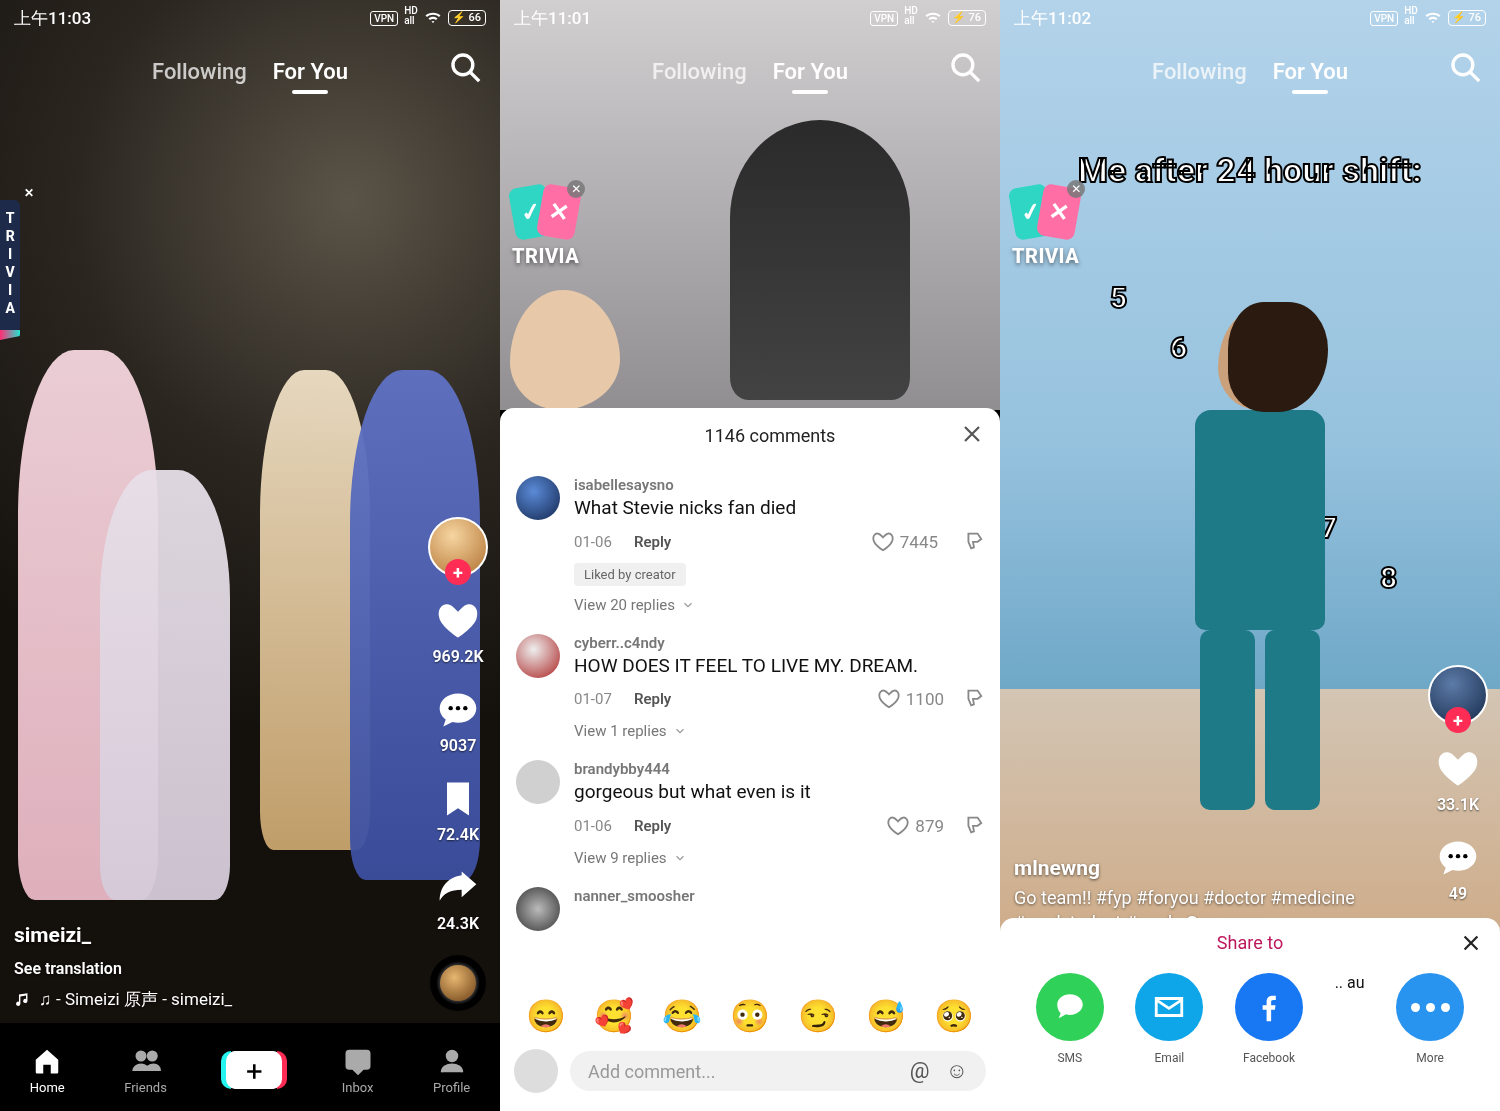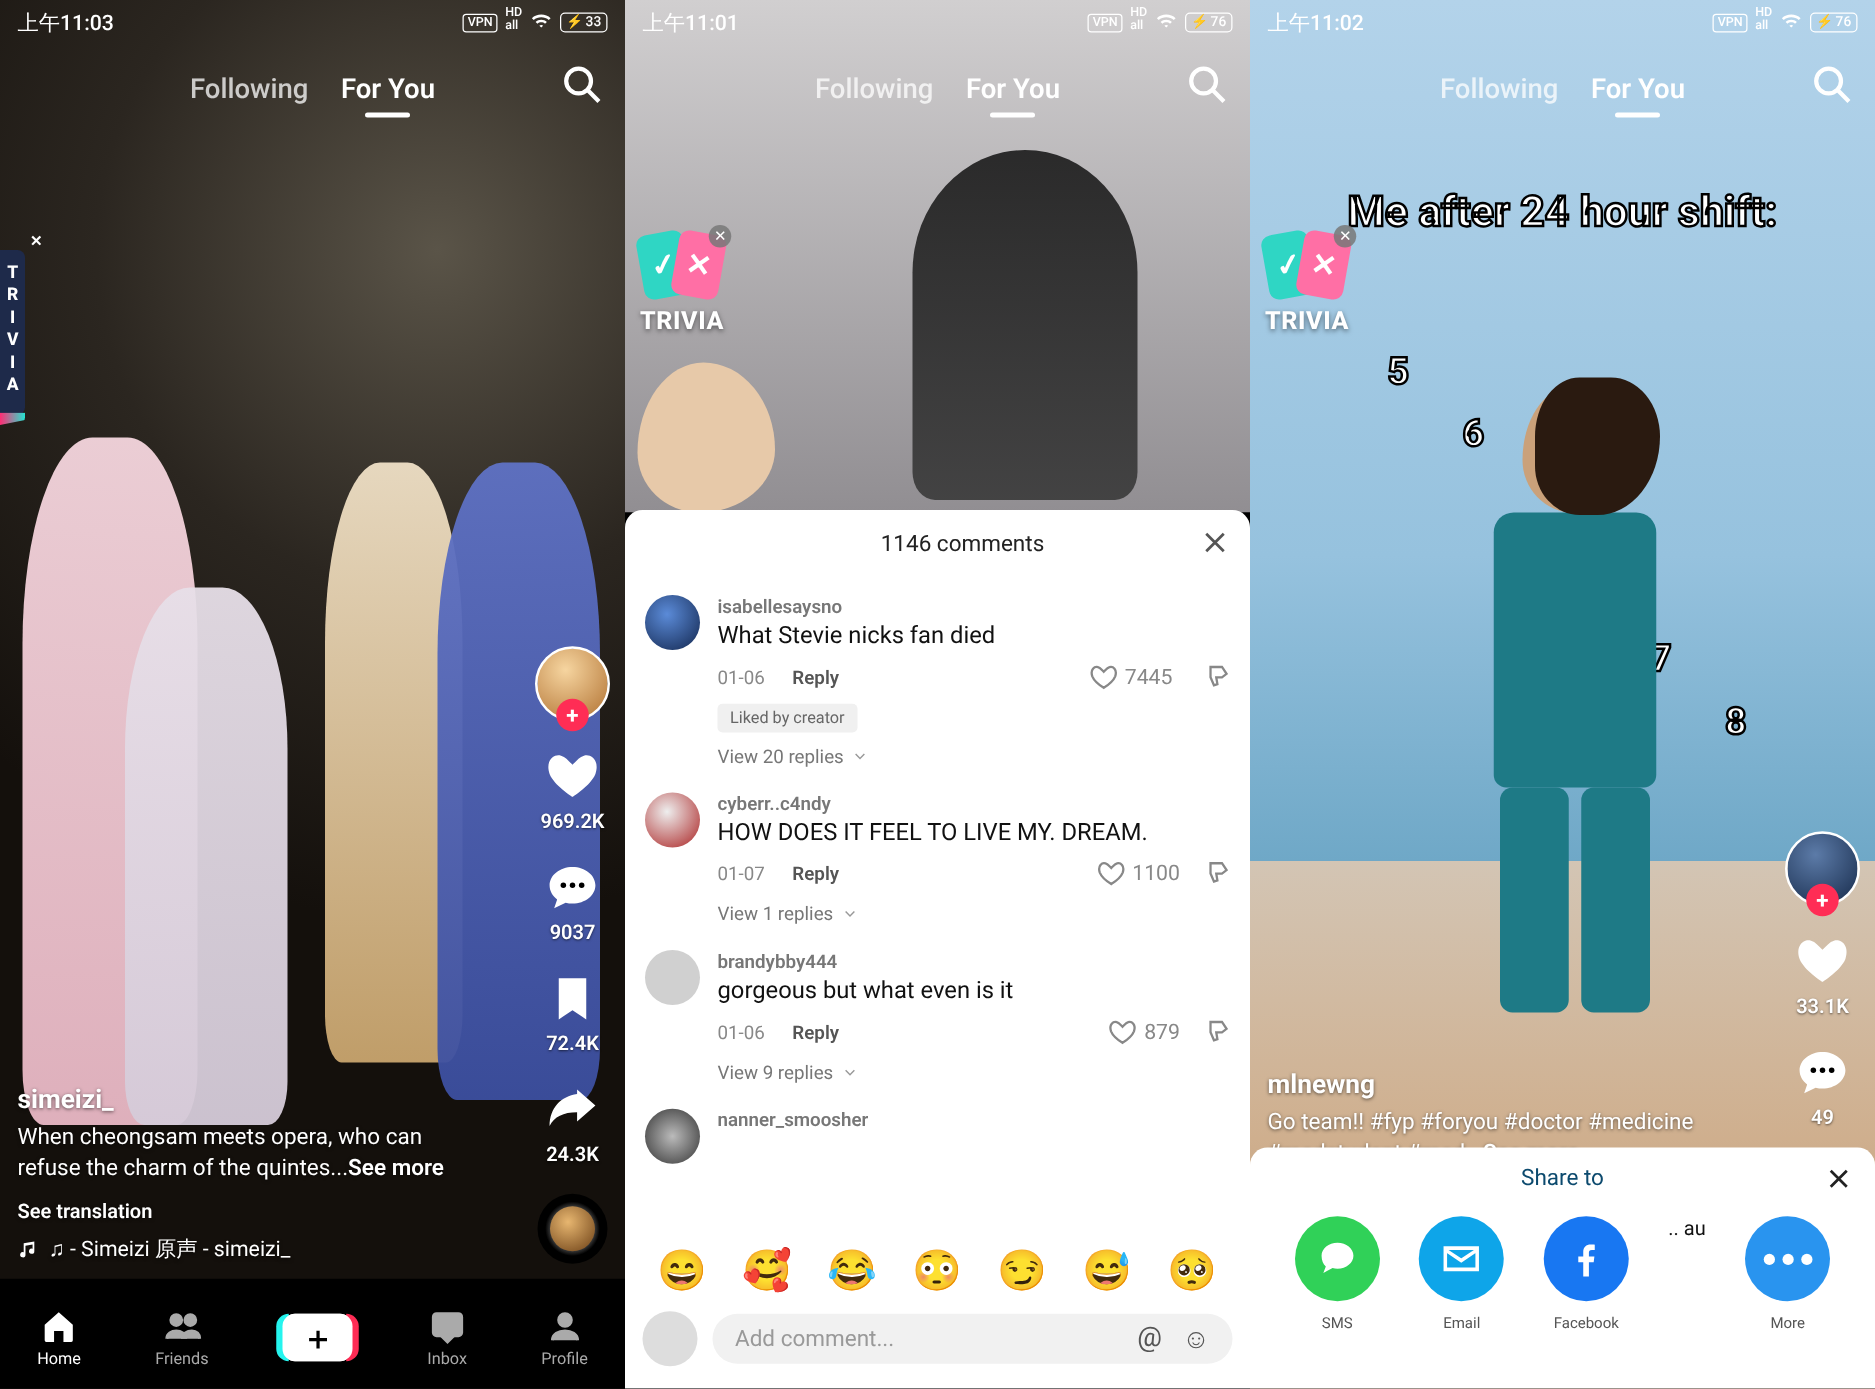--- a/index.html
+++ b/index.html
@@ -156,21 +156,21 @@
   
   .overlay-text{position:absolute; top:150px; left:0; right:0; text-align:center; font-size:34px; font-weight:800; color:#fff; -webkit-text-stroke:2px #000; z-index:20;}
   .countnums span{position:absolute; font-size:30px; font-weight:800; color:#fff; -webkit-text-stroke:2px #000;}
   .person3{position:absolute; left:190px; top:310px; width:140px; height:480px;}
   .p3head{width:84px;height:100px;border-radius:46% 54% 52% 48%/58% 60% 40% 42%; background:#caa17a; margin:0 auto;}
   .p3hair{position:absolute; top:-8px; left:38px; width:100px; height:110px; background:#2a1a10; border-radius:50% 55% 70% 50%/60% 60% 80% 50%;}
   .p3body{width:130px; height:220px; background:#1e7a86; margin:0 auto; border-radius:16px 16px 10px 10px;}
   .p3legs{width:120px; height:180px; margin:0 auto; display:flex; gap:10px;}
   .p3legs div{flex:1; background:#1e7a86; border-radius:10px;}
   .share{position:absolute; left:0; right:0; bottom:0; background:#fff; color:#111; border-radius:14px 14px 0 0; z-index:80; padding:14px 0 6px;}
-  .shead{display:flex; justify-content:center; position:relative; font-size:18px; color:#0c4a6e; padding-bottom:14px;}
+  .shead{display:flex; justify-content:center; position:relative; font-size:18px; color:#be185d; padding-bottom:14px;}
   .shead .close{position:absolute; right:18px; top:0;}
   .shead .close svg{width:22px;height:22px; stroke:#222;}
   .srow{display:flex; justify-content:space-around; padding:6px 20px 6px;}
   .sitem{display:flex; flex-direction:column; align-items:center; gap:10px; font-size:12px; color:#555;}
   .sic{width:68px;height:68px;border-radius:50%; display:flex; align-items:center; justify-content:center;}
   .sic.sms{background:#30d158;}
   .sic.email{background:#0ea5e9;}
   .sic.fb{background:#1877f2;}
   .sic.more{background:#2994ef;}
   .sic svg{width:34px;height:34px; fill:#fff;}
@@ -190,21 +190,21 @@
 
   <div class="status-bar">
     <span>上午11:03</span>
     <div class="status-right">
       <span class="vpn-box">VPN</span>
       <span class="hd-box">HD<br>all</span>
       <span class="wifi"><svg viewBox="0 0 24 18">
             <path d="M12 17l-2-2c1-1 3-1 4 0zM6 11c3-3 9-3 12 0l-2 2c-2-2-6-2-8 0zM2 7c5-5 15-5 20 0l-2 2c-4-4-12-4-16 0z" fill="#fff"></path>
           </svg></span>
       <span class="batt">
-          <span class="batt-num">⚡<span>33</span></span>
+          <span class="batt-num">⚡<span>66</span></span>
         </span>
     </div>
   </div>
 
   <div class="top-nav">
     <div class="tabs">
       <span>Following</span>
       <span>For You</span>
     </div>
     <div class="search-btn">
@@ -257,21 +257,20 @@
             <path d="M14 3l8 7-8 7v-4c-6 0-10 2-12 6 0-8 5-13 12-14z"></path>
           </svg>
         </div>
         <div class="cnt">24.3K</div>
       </div>
     <div class="disc"></div>
   </div>
 
   <div class="cap">
     <div class="user">simeizi_</div>
-    <div class="desc"><span>When cheongsam meets opera, who can refuse the charm of the quintes...</span><span class="seemore">See more</span></div>
     <div class="seetrans">See translation</div>
     <div class="music">
         <svg viewBox="0 0 24 24">
           <path d="M9 18a3 3 0 11-2-2.8V5l12-2v11a3 3 0 11-2-2.8V6.4L9 7.8z"></path>
         </svg>
         <span>♫ - Simeizi   原声 - simeizi_</span>
       </div>
   </div>
 
   <div class="bottom-nav">

